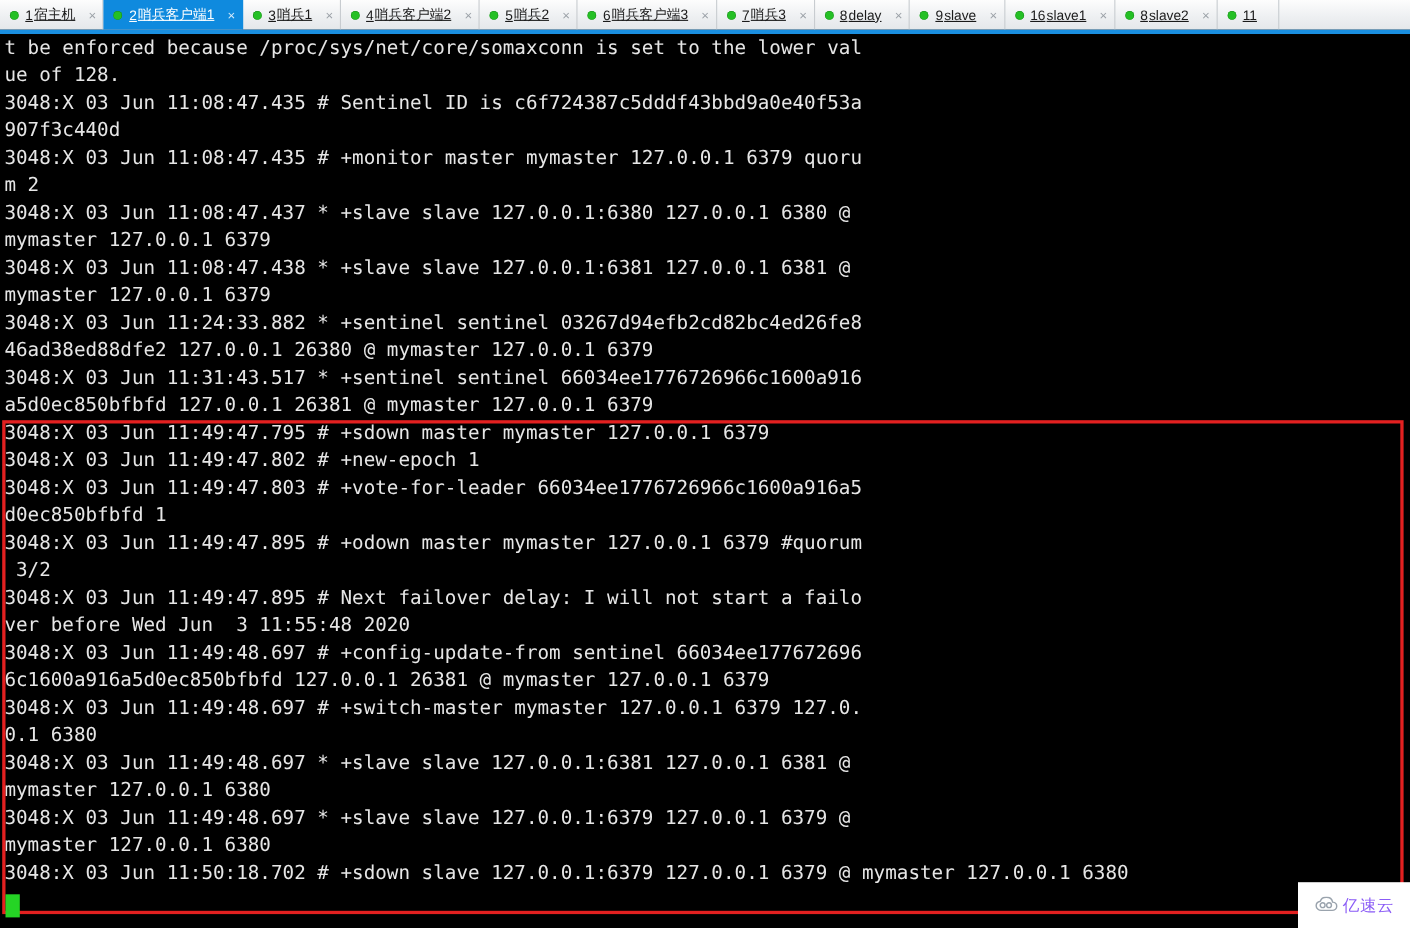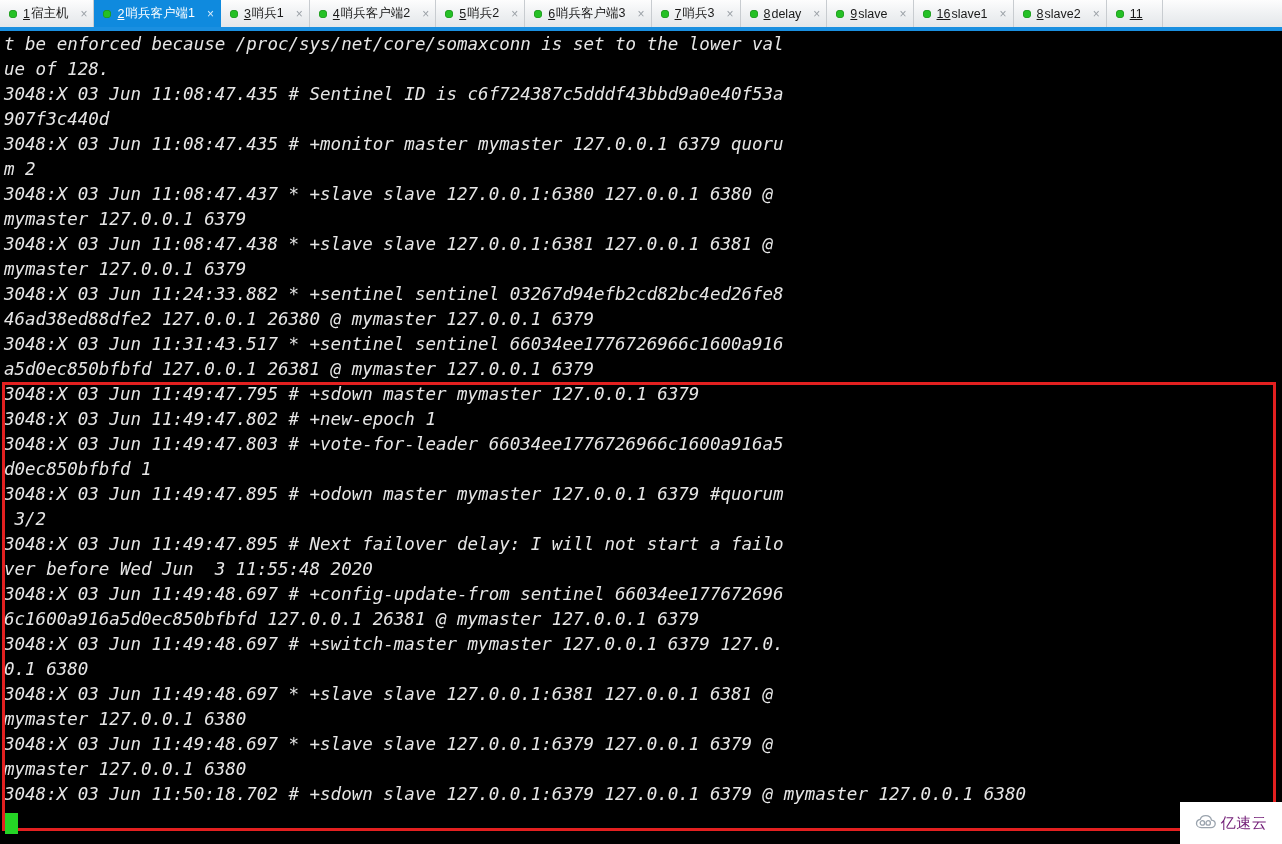--- a/index.html
+++ b/index.html
@@ -63,20 +63,21 @@
     margin-right: 6px;
     flex: 0 0 auto;
     box-shadow: 0 0 0 0.5px #1a8a1a inset;
   }
   .tab .idx {
     text-decoration: underline;
     margin-right: 1px;
   }
   .tab .tlabel {
     margin-right: 10px;
+    text-decoration: underline;
   }
   .tab .closex {
     font-size: 12px;
     line-height: 1;
     color: #9aa0a6;
     margin-left: auto;
     padding-left: 2px;
   }
   .tab.active .closex { color: #d8ecfb; }
 
@@ -98,21 +99,20 @@
     font-size: 17.5px;
     line-height: 25px;
     letter-spacing: 0px;
     color: #e6e6e6;
     white-space: pre;
     font-weight: 400;
   }
   .tline {
     height: 25px;
     white-space: pre;
-    font-style: italic;
   }
 
   
   #redbox {
     position: absolute;
     left: 2px;
     top: 351px;
     width: 1274px;
     height: 449px;
     border: 3px solid #e32020;
@@ -142,21 +142,21 @@
     align-items: center;
     justify-content: center;
     gap: 4px;
   }
   #watermark .wm-logo {
     color: #9aa3ad;
     font-size: 17px;
     line-height: 1;
   }
   #watermark .wm-text {
-    color: #701a75;
+    color: #8b5cf6;
     font-size: 15px;
     font-family: Liberation Mono, monospace;
     letter-spacing: 0.5px;
   }
 </style>
 </head>
 <body>
 
 <div id="tabbar">
     <div class="tab">

